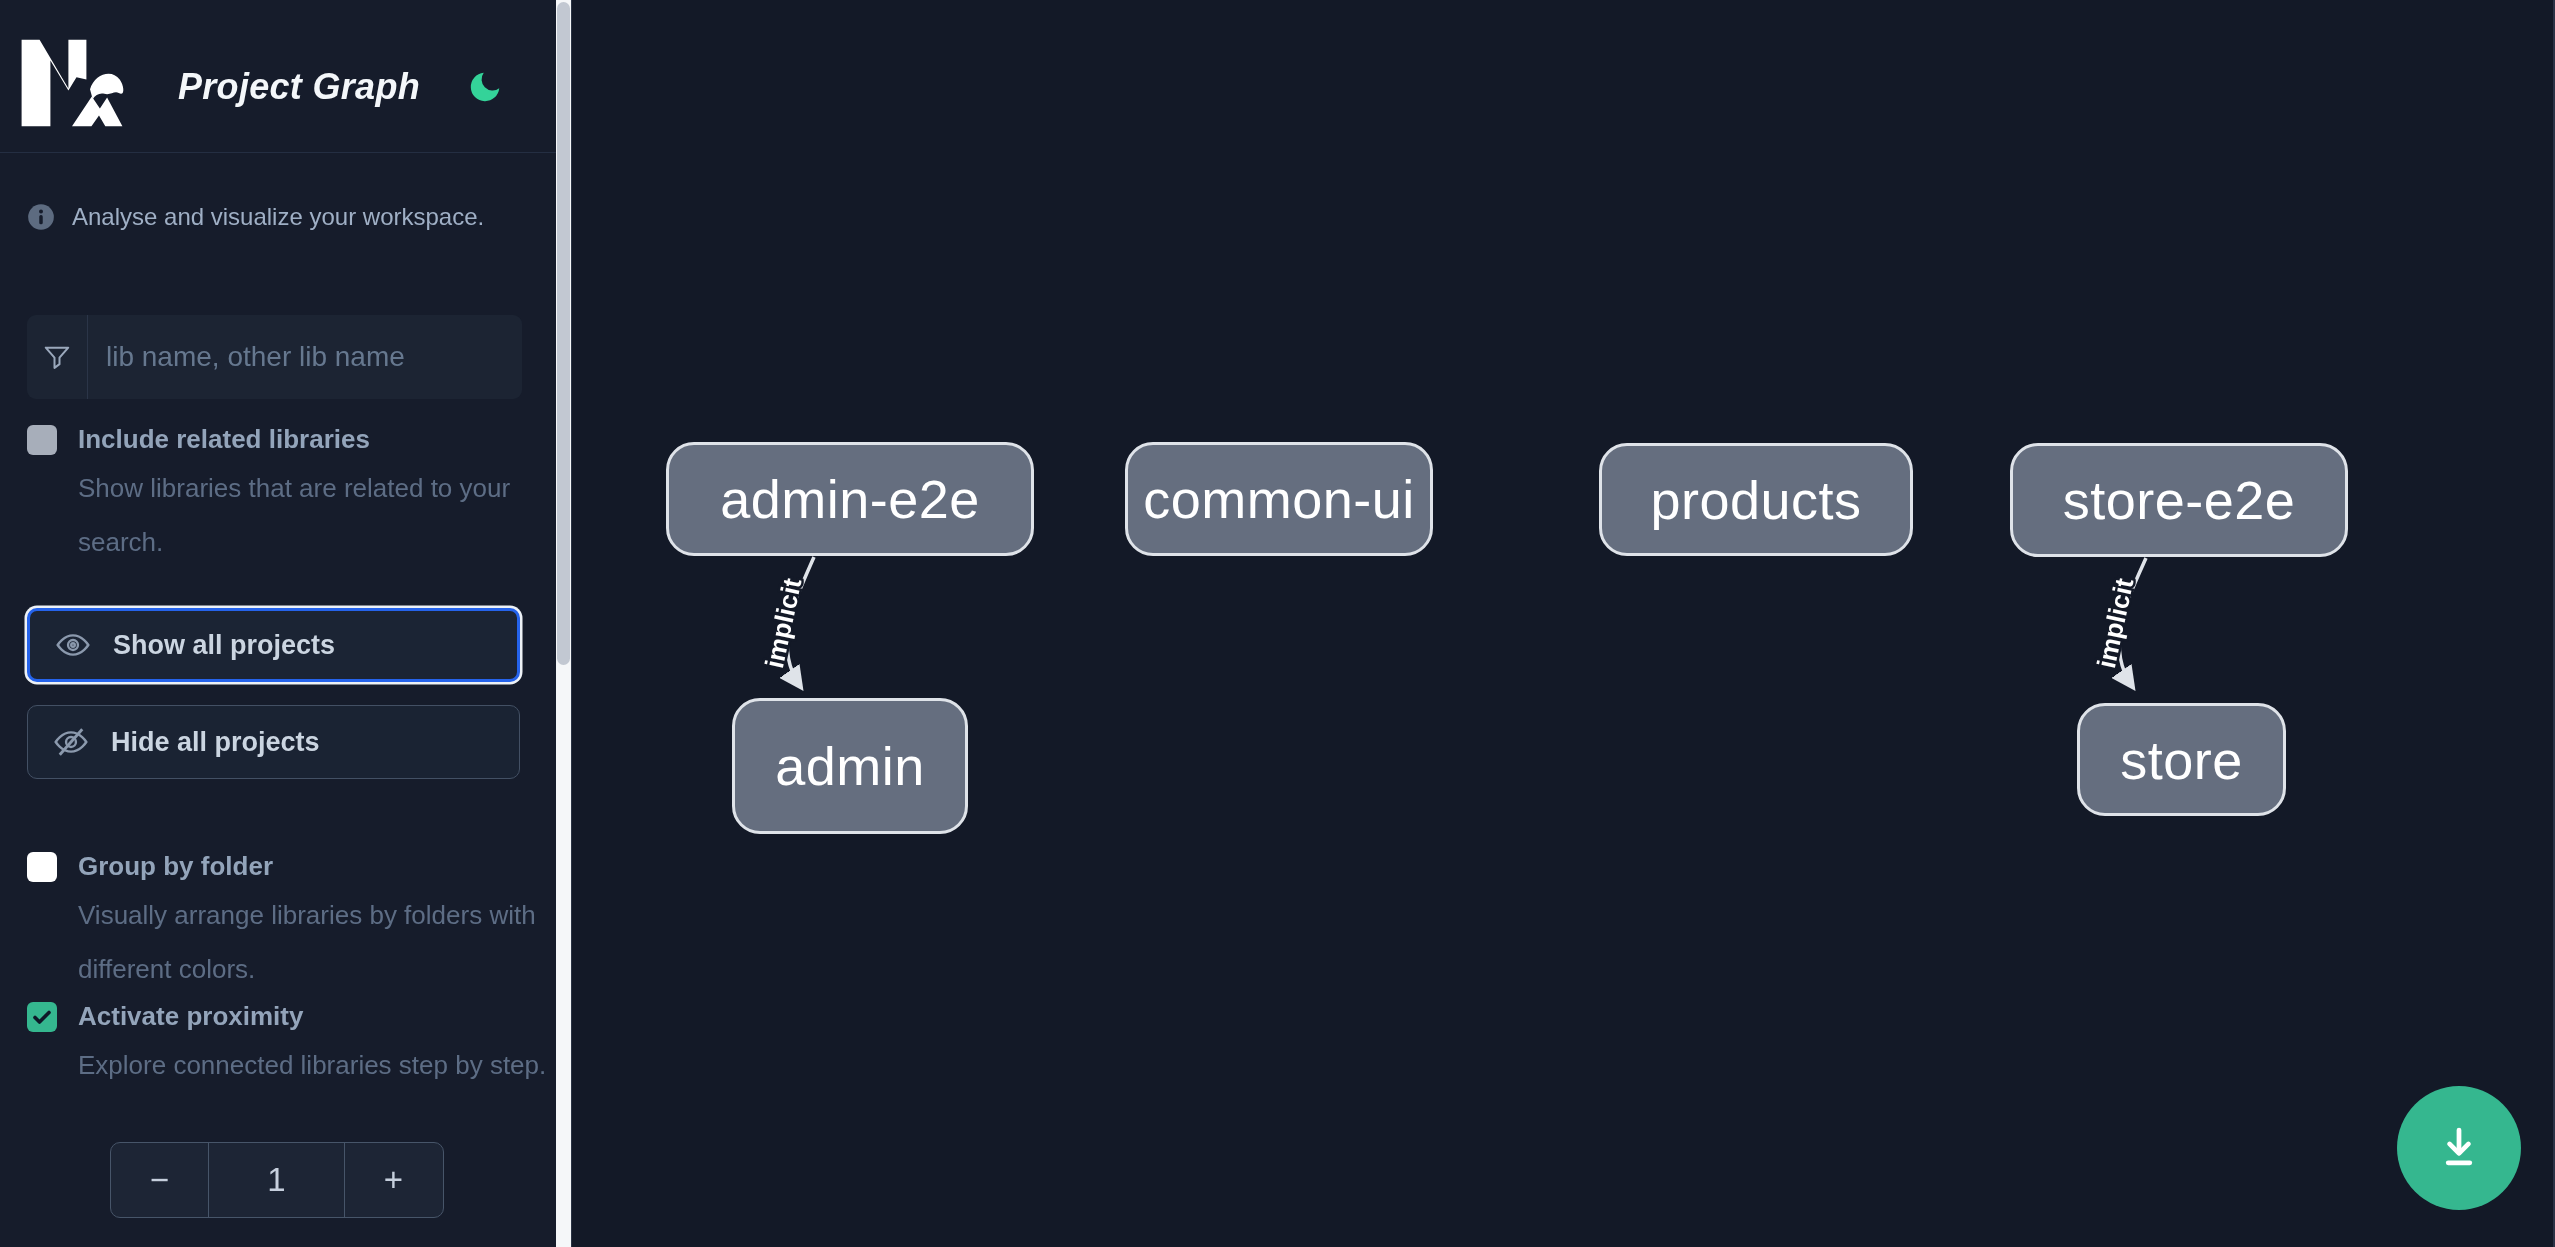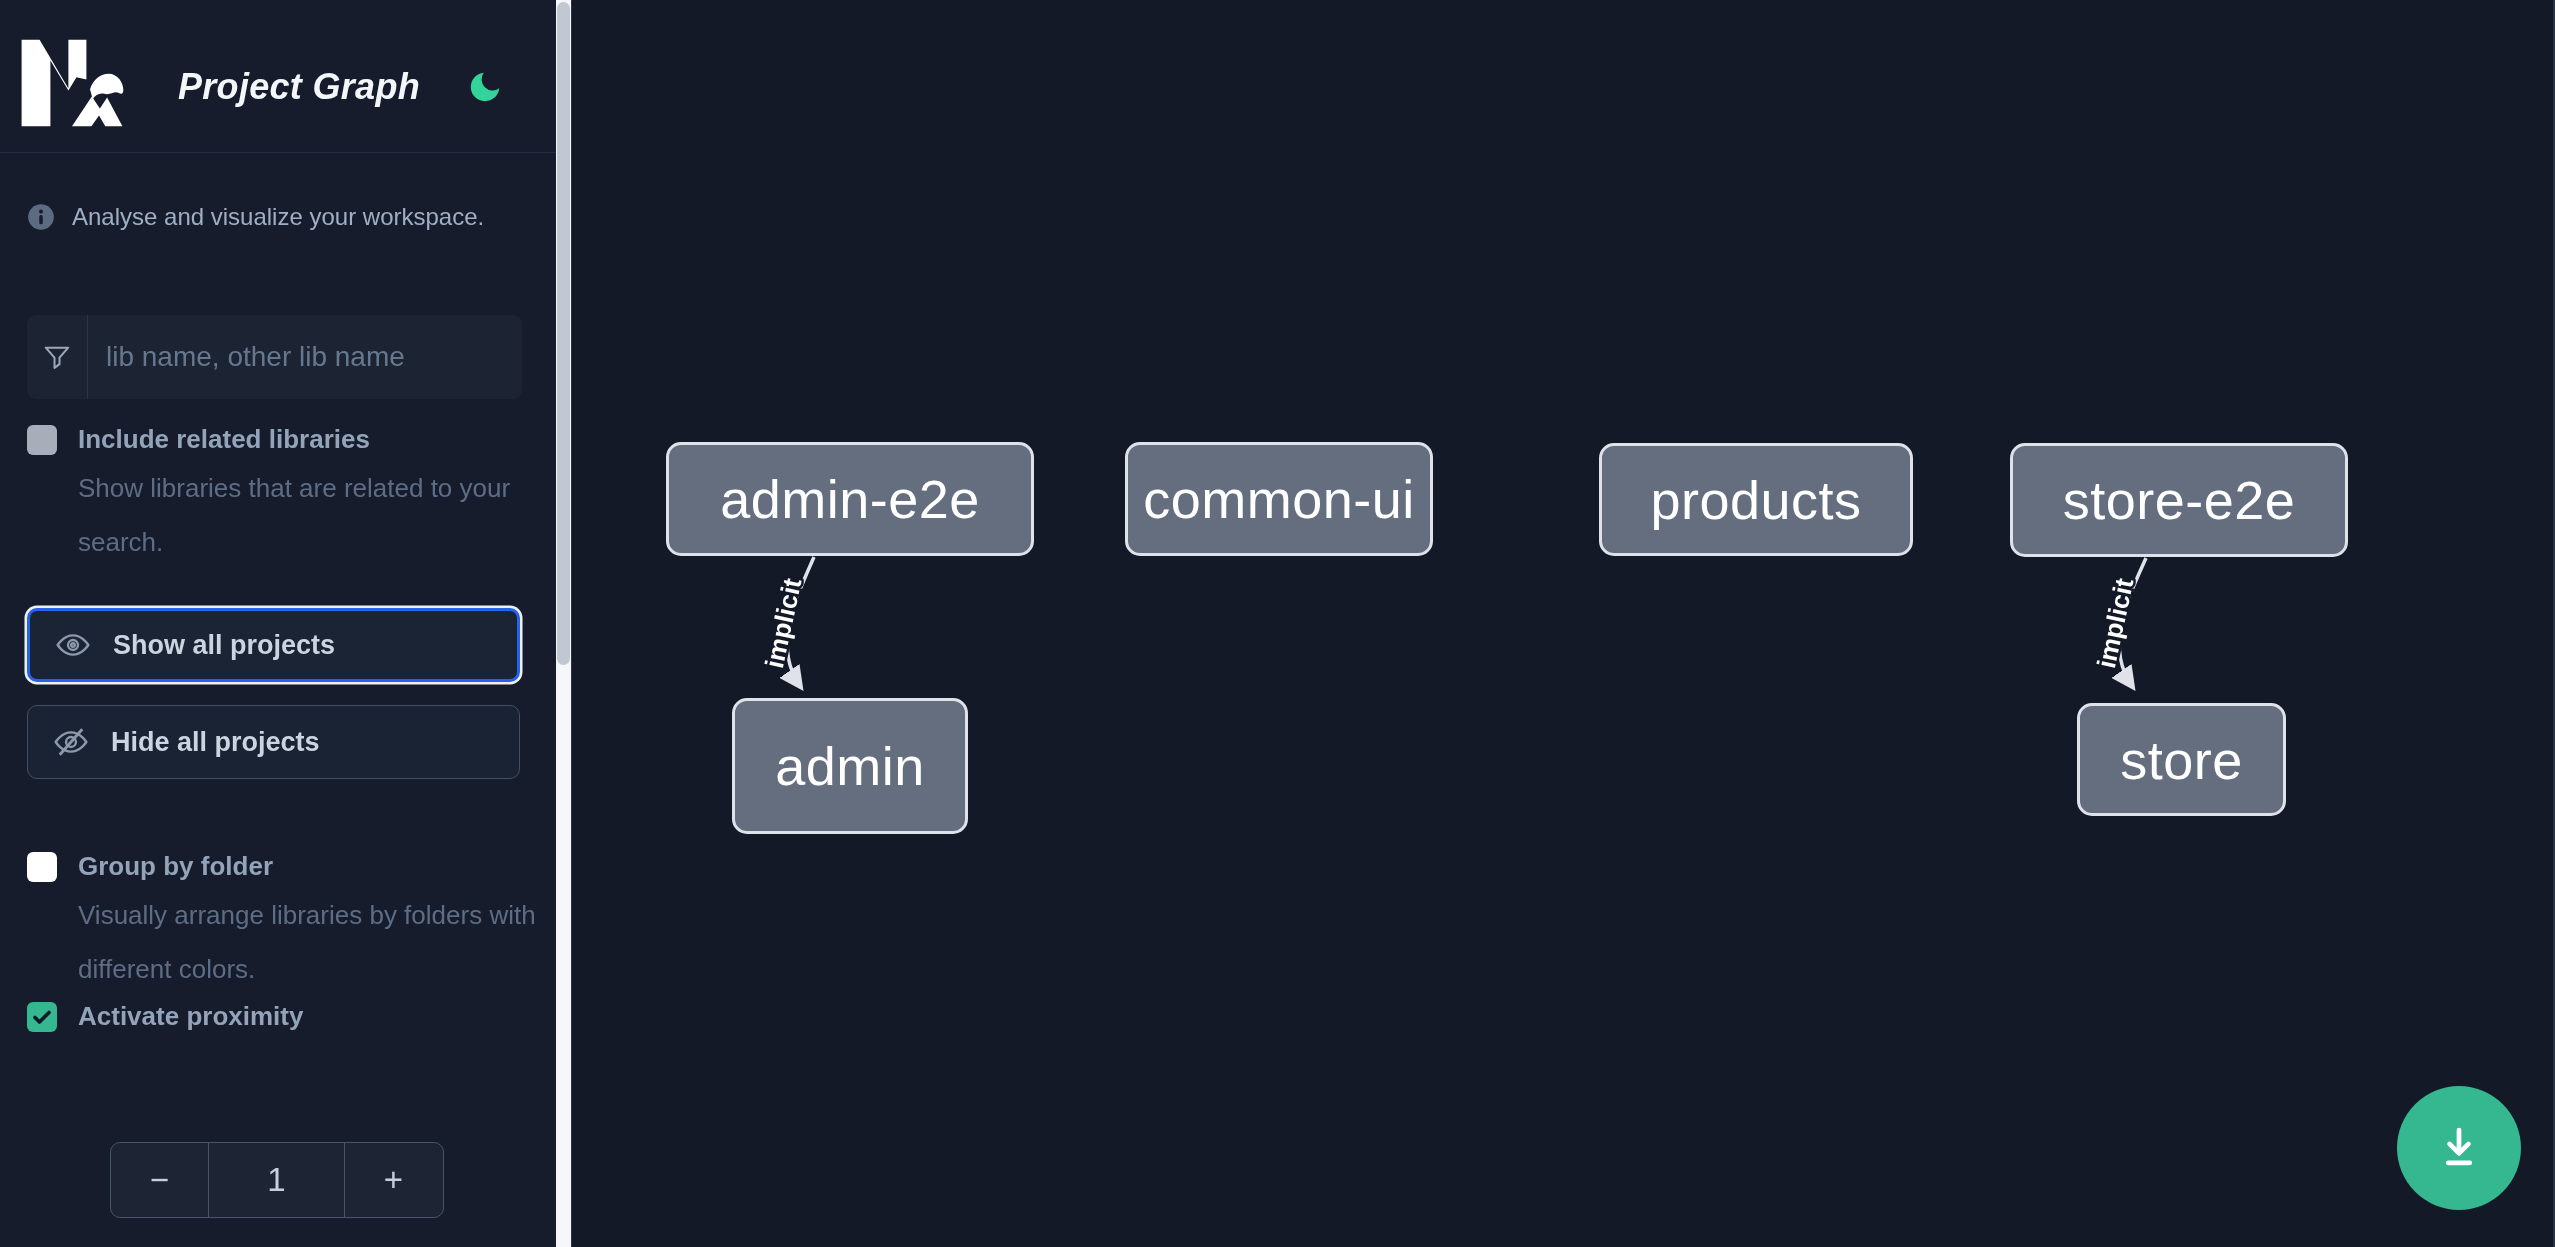--- a/index.html
+++ b/index.html
@@ -55,21 +55,21 @@
 
   
   .sb-track { position:absolute; left:556px; top:0; width:15px; height:1247px; background:#f5f7f9; }
   .sb-thumb { position:absolute; left:1px; top:2px; width:13px; height:663px;
               background:#c2c8d2; border-radius:7px; }
 
   
   .canvas { position:absolute; left:571px; top:0; width:1984px; height:1247px;
             background:#131927; border-left:1px solid #2a3344; border-right:2px solid #2b3346; }
   .node { position:absolute; display:flex; align-items:center; justify-content:center;
-          background:#656e7f; border:3px solid #dfe3e9; border-radius:15px;
+          background:#656e7f; border:3px solid #dfe3e9; border-radius:28px;
           color:#ffffff; font-size:54px; letter-spacing:.5px; cursor:pointer; }
   #edges { position:absolute; left:0; top:0; width:1984px; height:1247px; }
   .edge-label { font-size:26px; font-weight:700; fill:#ffffff; paint-order:stroke;
                 stroke:#131927; stroke-width:5px; text-anchor:middle; }
 
   .fab { position:absolute; left:1825px; top:1086px; width:124px; height:124px;
          border-radius:50%; background:#35b78f; display:flex; align-items:center;
          justify-content:center; cursor:pointer; }
 </style>
 </head>
@@ -137,20 +137,21 @@
     <span class="check-desc">Visually arrange libraries by folders with different colors.</span>
   </div>
 
   <div class="checkrow" style="top:1001px;height:130px;">
     <span class="checkbox cb-green">
       <svg width="24" height="24" viewBox="0 0 24 24" fill="none" stroke="#0f1828" stroke-width="3.6" stroke-linecap="round" stroke-linejoin="round">
         <path d="M5 12.5l4.5 4.5L19 7.5"></path>
       </svg>
     </span>
     <span class="check-label">Activate proximity</span>
+    <span class="check-desc">Explore connected libraries step by step.</span>
   </div>
 
   <div class="stepper">
     <div class="cell step-btn">−</div>
     <div class="cell step-val">1</div>
     <div class="cell step-btn">+</div>
   </div>
 
 </aside>
 

